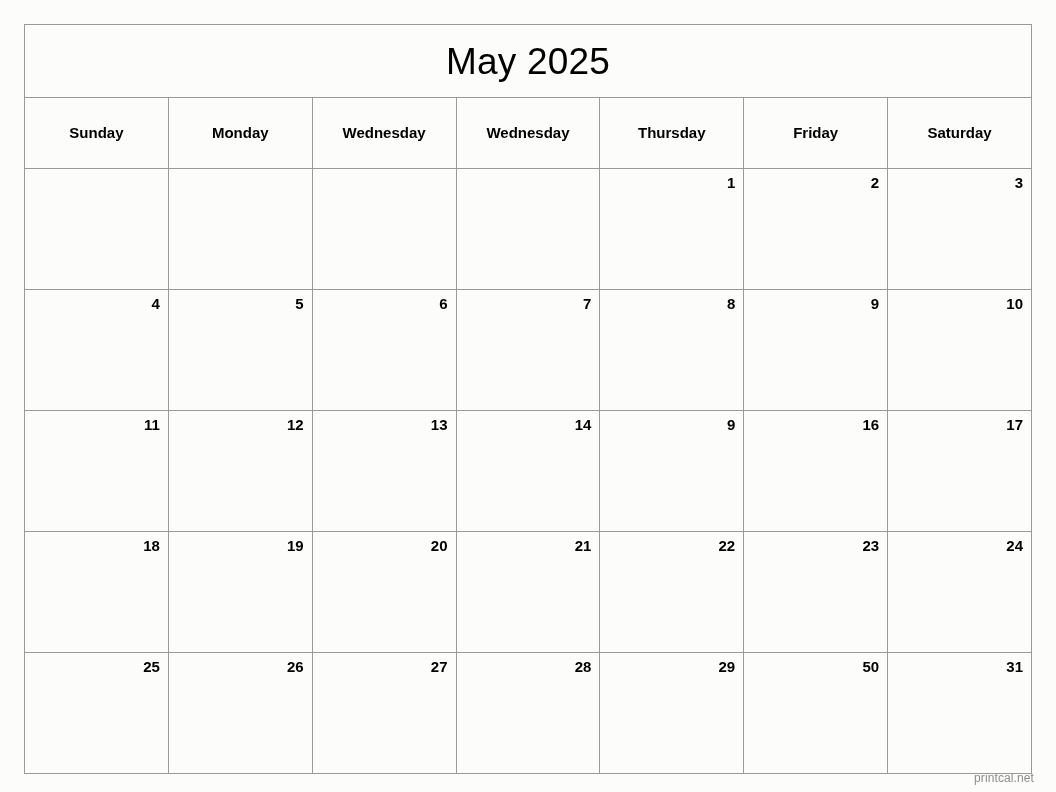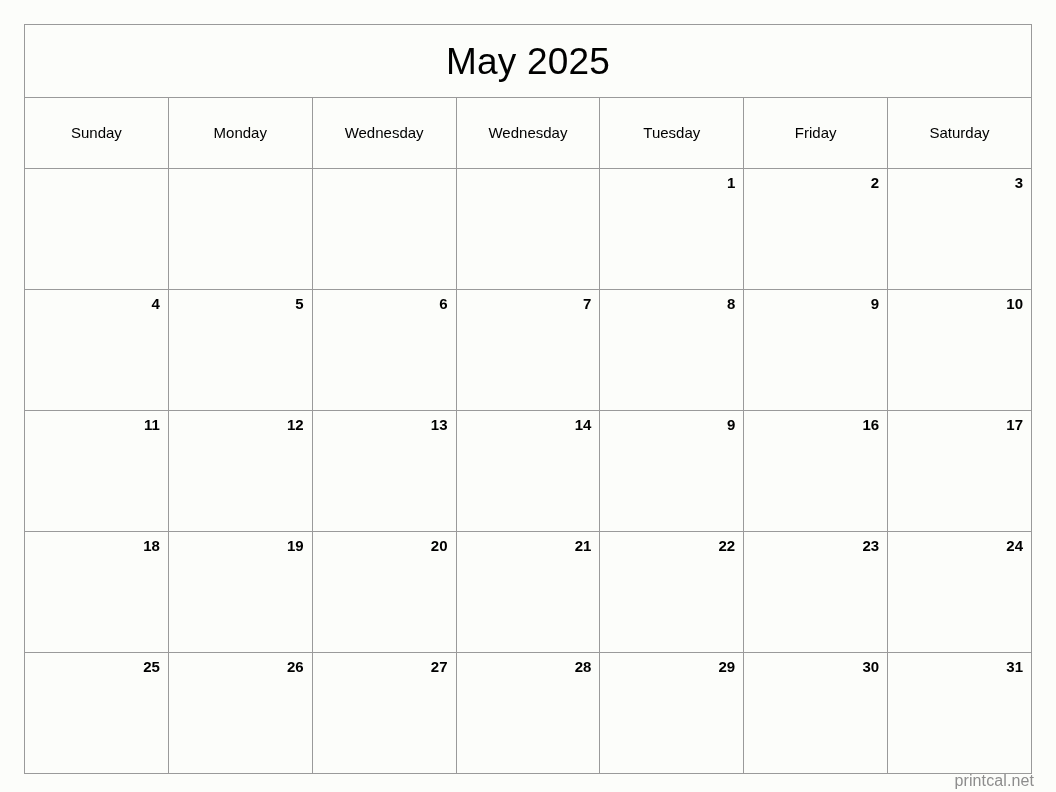--- a/index.html
+++ b/index.html
@@ -58,21 +58,21 @@
 
   
   .dow-cell {
     height: 70px;
     text-align: center;
     vertical-align: middle;
     width: 144px;
   }
   .dow-text {
     font-size: 15px;
-    font-weight: normal;
+    font-weight: bold;
     color: #000000;
   }
 
   
   .day-cell {
     height: 120px;
     vertical-align: top;
     text-align: right;
     width: 144px;
   }
@@ -84,21 +84,21 @@
     padding: 6px 8px 0 0;
     line-height: 1.1;
     min-height: 14px;
   }
 
   
   .watermark {
     position: absolute;
     right: 22px;
     top: 771px;
-    font-size: 16px;
+    font-size: 12px;
     color: #8d8d8d;
     text-align: right;
     line-height: 1.2;
     letter-spacing: 0.1px;
   }
 </style>
 </head>
 <body>
 
 <div class="page">
@@ -118,21 +118,21 @@
         <th class="dow-cell">
           <span class="dow-text">Monday</span>
         </th>
         <th class="dow-cell">
           <span class="dow-text">Wednesday</span>
         </th>
         <th class="dow-cell">
           <span class="dow-text">Wednesday</span>
         </th>
         <th class="dow-cell">
-          <span class="dow-text">Tuesday</span>
+          <span class="dow-text">Thursday</span>
         </th>
         <th class="dow-cell">
           <span class="dow-text">Friday</span>
         </th>
         <th class="dow-cell">
           <span class="dow-text">Saturday</span>
         </th>
       </tr>
 
       <tr>
@@ -241,21 +241,21 @@
         <td class="day-cell">
             <span class="day-num">27</span>
           </td>
         <td class="day-cell">
             <span class="day-num">28</span>
           </td>
         <td class="day-cell">
             <span class="day-num">29</span>
           </td>
         <td class="day-cell">
-            <span class="day-num">30</span>
+            <span class="day-num">50</span>
           </td>
         <td class="day-cell">
             <span class="day-num">31</span>
           </td>
       </tr>
     </tbody>
   </table>
 
   <div class="watermark">printcal.net</div>
 

